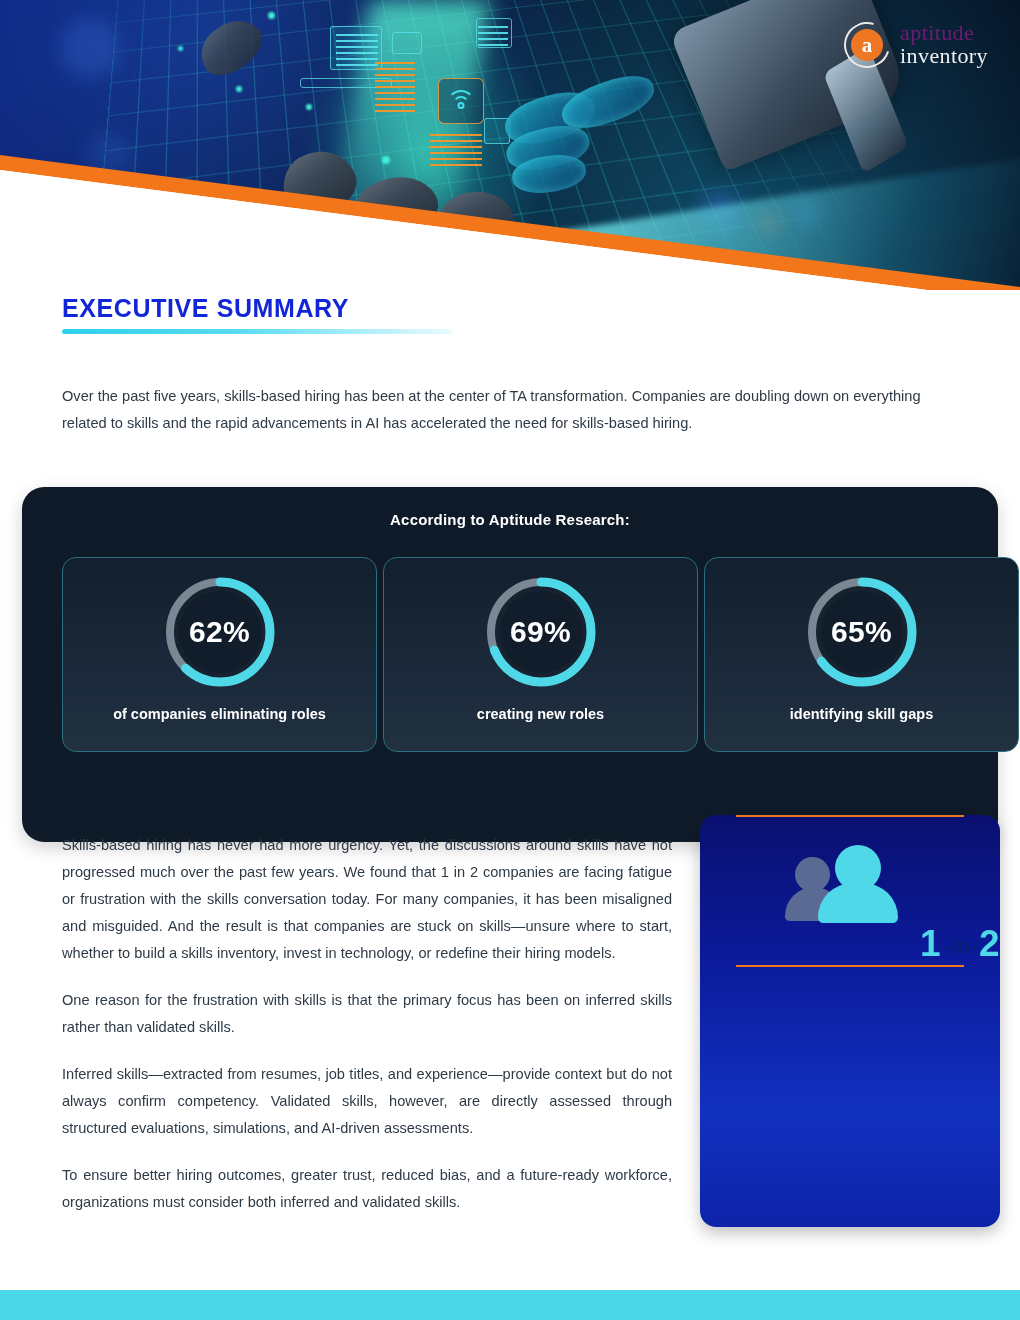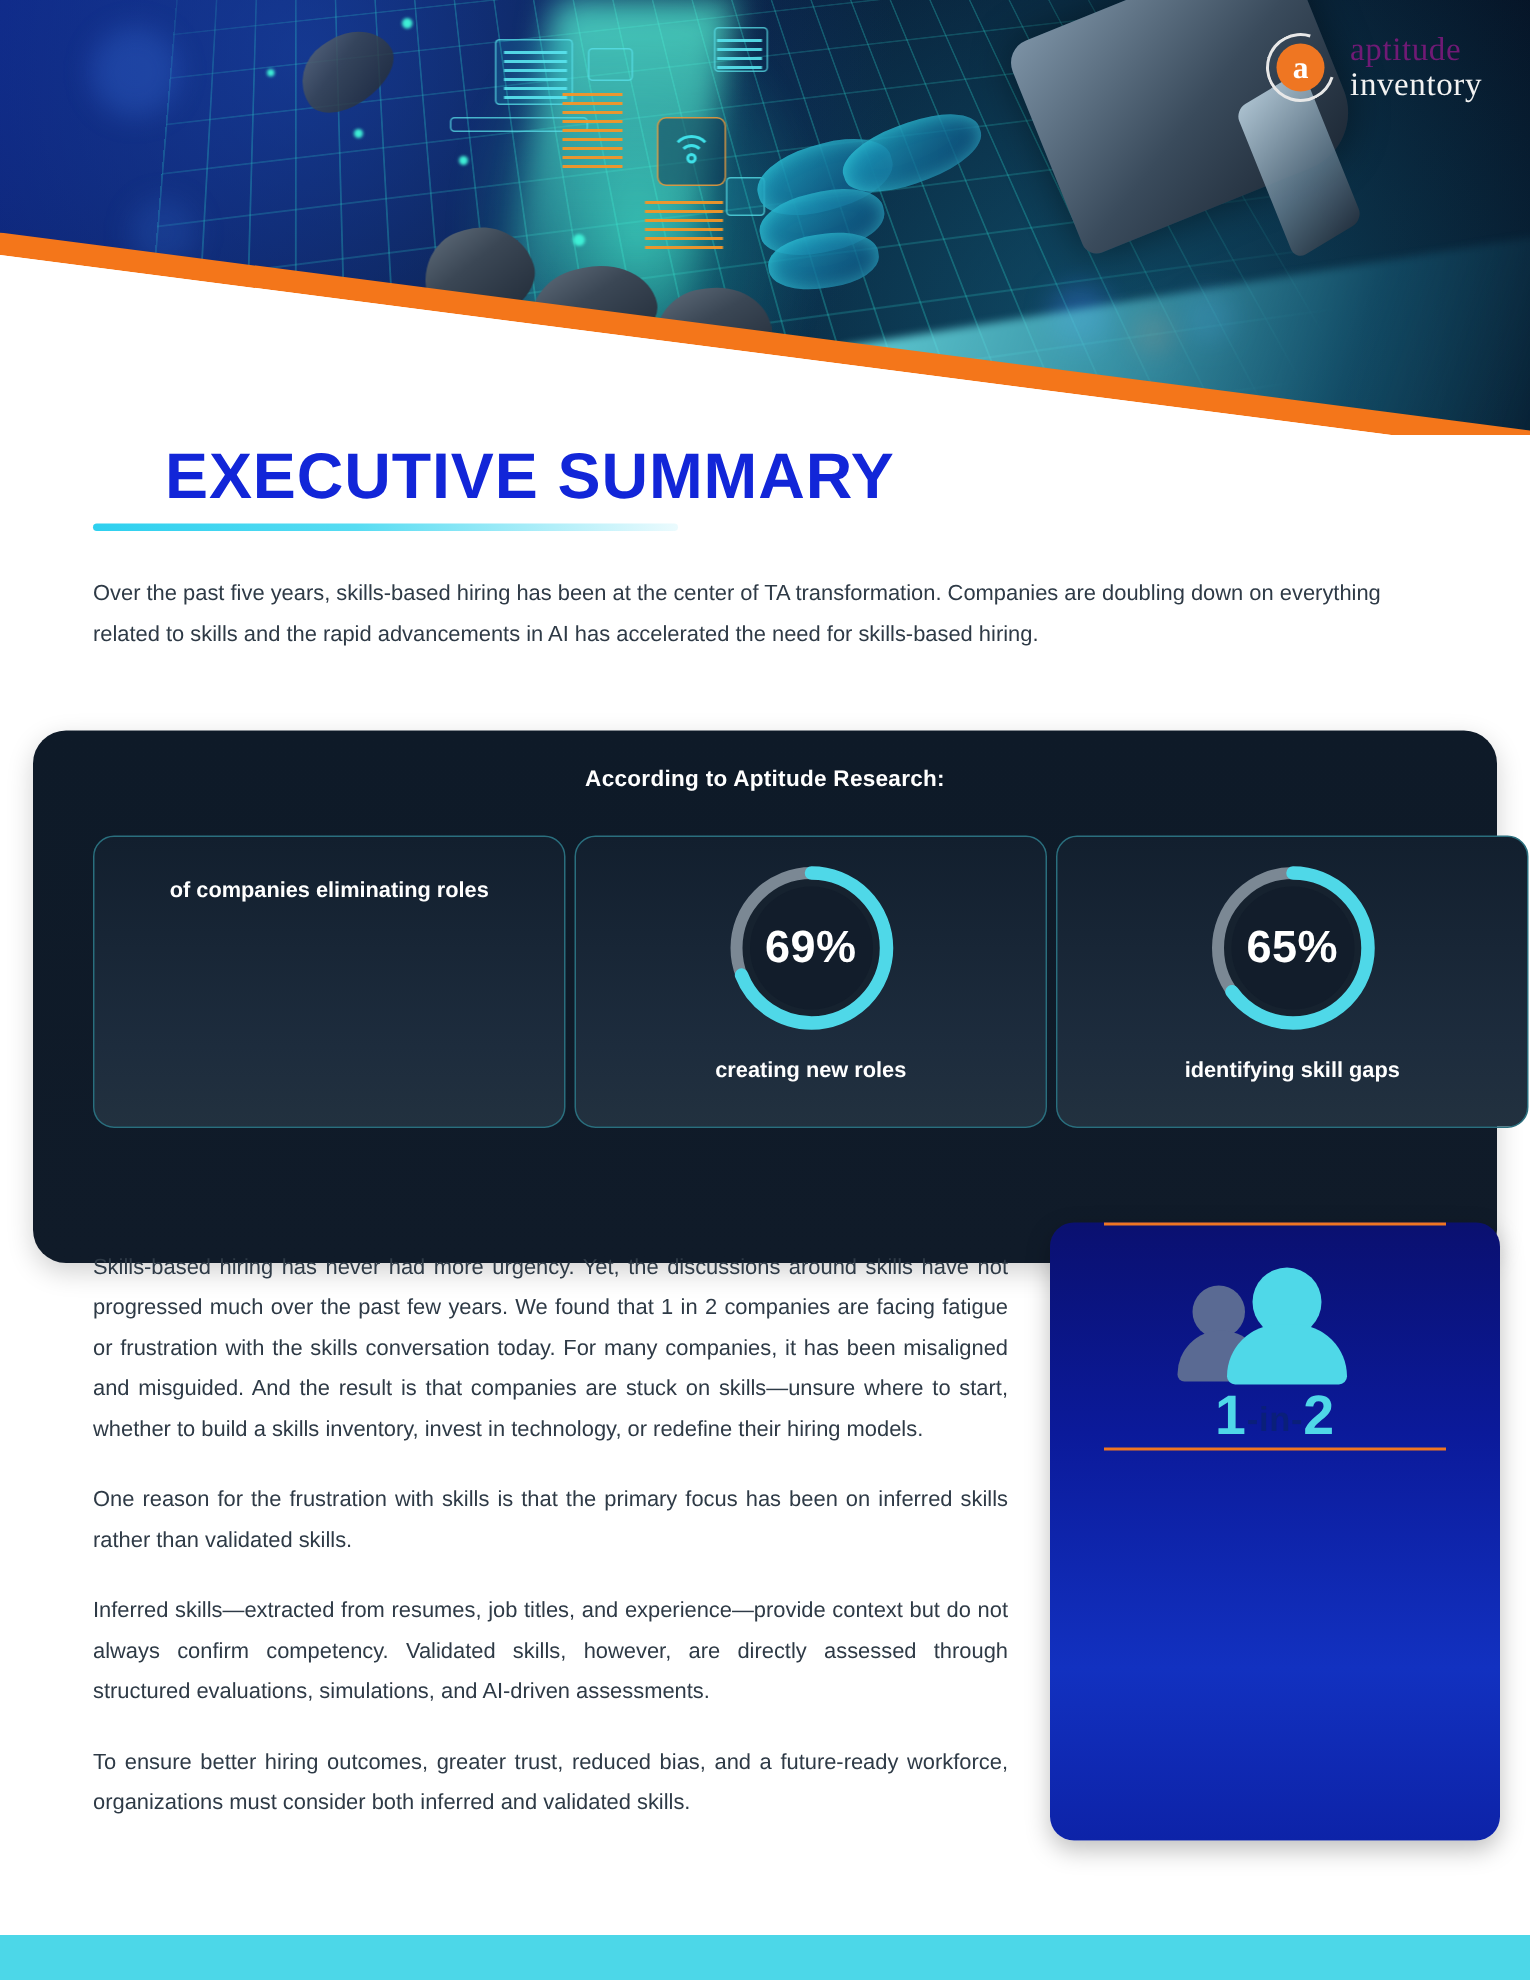--- a/index.html
+++ b/index.html
@@ -130,21 +130,21 @@
     background:#ef7622; color:#fff; font-size:21px; font-weight:700; line-height:32px; text-align:center;
     font-family:"Liberation Serif", serif;
   }
   .logo-txt{ line-height:1.04; }
   .logo-txt .l1{ color:#701a75; font-size:22px; font-family:Liberation Serif, serif; letter-spacing:.4px; }
   .logo-txt .l2{ color:#f2f2f2; font-size:22px; font-family:"Liberation Serif", serif; letter-spacing:.4px; }
 
   
   .title-wrap{ position:absolute; left:62px; top:294px; }
   .title{
-    font-size:43px; font-weight:700; color:#1226d8; letter-spacing:.6px;margin-left:48px;
+    font-size:25px; font-weight:700; color:#1226d8; letter-spacing:.6px;
   }
   .title-rule{
     margin-top:6px; width:390px; height:5px; border-radius:3px;
     background:linear-gradient(90deg,#2ed0ef 0%,#57dcf2 45%,rgba(120,225,245,.15) 100%);
   }
 
   
   .intro{
     position:absolute; left:62px; top:383px; width:905px;
     font-size:14.6px; line-height:27px; color:#2e3a46;
@@ -188,21 +188,21 @@
     font-size:14.6px; line-height:27px; color:#2e3a46; text-align:justify; margin-bottom:20px;
   }
   .body-col p:last-child{ margin-bottom:0; }
 
   
   .callout{
     position:absolute; left:700px; top:815px; width:300px; height:412px;
     border-radius:16px;
     background:linear-gradient(180deg,#0a1070 0%,#0b1a9a 34%,#1231c0 72%,#0d23a8 100%);
     box-shadow:0 6px 16px rgba(0,0,0,.25);
-    text-align:center;
+    text-align:right;
   }
   .callout .rule{
     width:228px; height:2px; background:#ef7622; margin:0 auto;
   }
   .rule-top{ margin-top:78px; }
   .rule-bot{ margin-top:22px; }
   .people{ position:relative; width:118px; height:72px; margin:26px auto 0; }
   .person{ position:absolute; }
   .person .head{ border-radius:50%; }
   .person .body{ border-radius:38px 38px 6px 6px; }
@@ -295,20 +295,29 @@
   <div class="title-rule"></div>
 </div>
 
 <div class="intro">Over the past five years, skills-based hiring has been at the center of TA transformation. Companies are doubling down on everything related to skills and the rapid advancements in AI has accelerated the need for skills-based hiring.</div>
 
 <div class="panel">
   <div class="panel-title">According to Aptitude Research:</div>
   <div class="cards">
 
     <div class="card">
+      <div class="donut">
+        <svg width="120" height="120" viewBox="0 0 120 120">
+          <circle cx="60" cy="60" r="50" fill="#16222f"></circle>
+          <circle cx="60" cy="60" r="50" fill="none" stroke="#7b8894" stroke-width="8"></circle>
+          <circle class="arc" cx="60" cy="60" r="50" fill="none" stroke="#4fd8e8" stroke-width="9" stroke-linecap="round" transform="rotate(-90 60 60)" stroke-dasharray="194.77874452256717 314.1592653589793"></circle>
+          <circle cx="60" cy="60" r="41" fill="#121d2b"></circle>
+        </svg>
+        <div class="val">62%</div>
+      </div>
       <div class="card-label">of companies eliminating roles</div>
     </div>
 
     <div class="card">
       <div class="donut">
         <svg width="120" height="120" viewBox="0 0 120 120">
           <circle cx="60" cy="60" r="50" fill="#16222f"></circle>
           <circle cx="60" cy="60" r="50" fill="none" stroke="#7b8894" stroke-width="8"></circle>
           <circle class="arc" cx="60" cy="60" r="50" fill="none" stroke="#4fd8e8" stroke-width="9" stroke-linecap="round" transform="rotate(-90 60 60)" stroke-dasharray="216.76989309769576 314.1592653589793"></circle>
           <circle cx="60" cy="60" r="41" fill="#121d2b"></circle>

